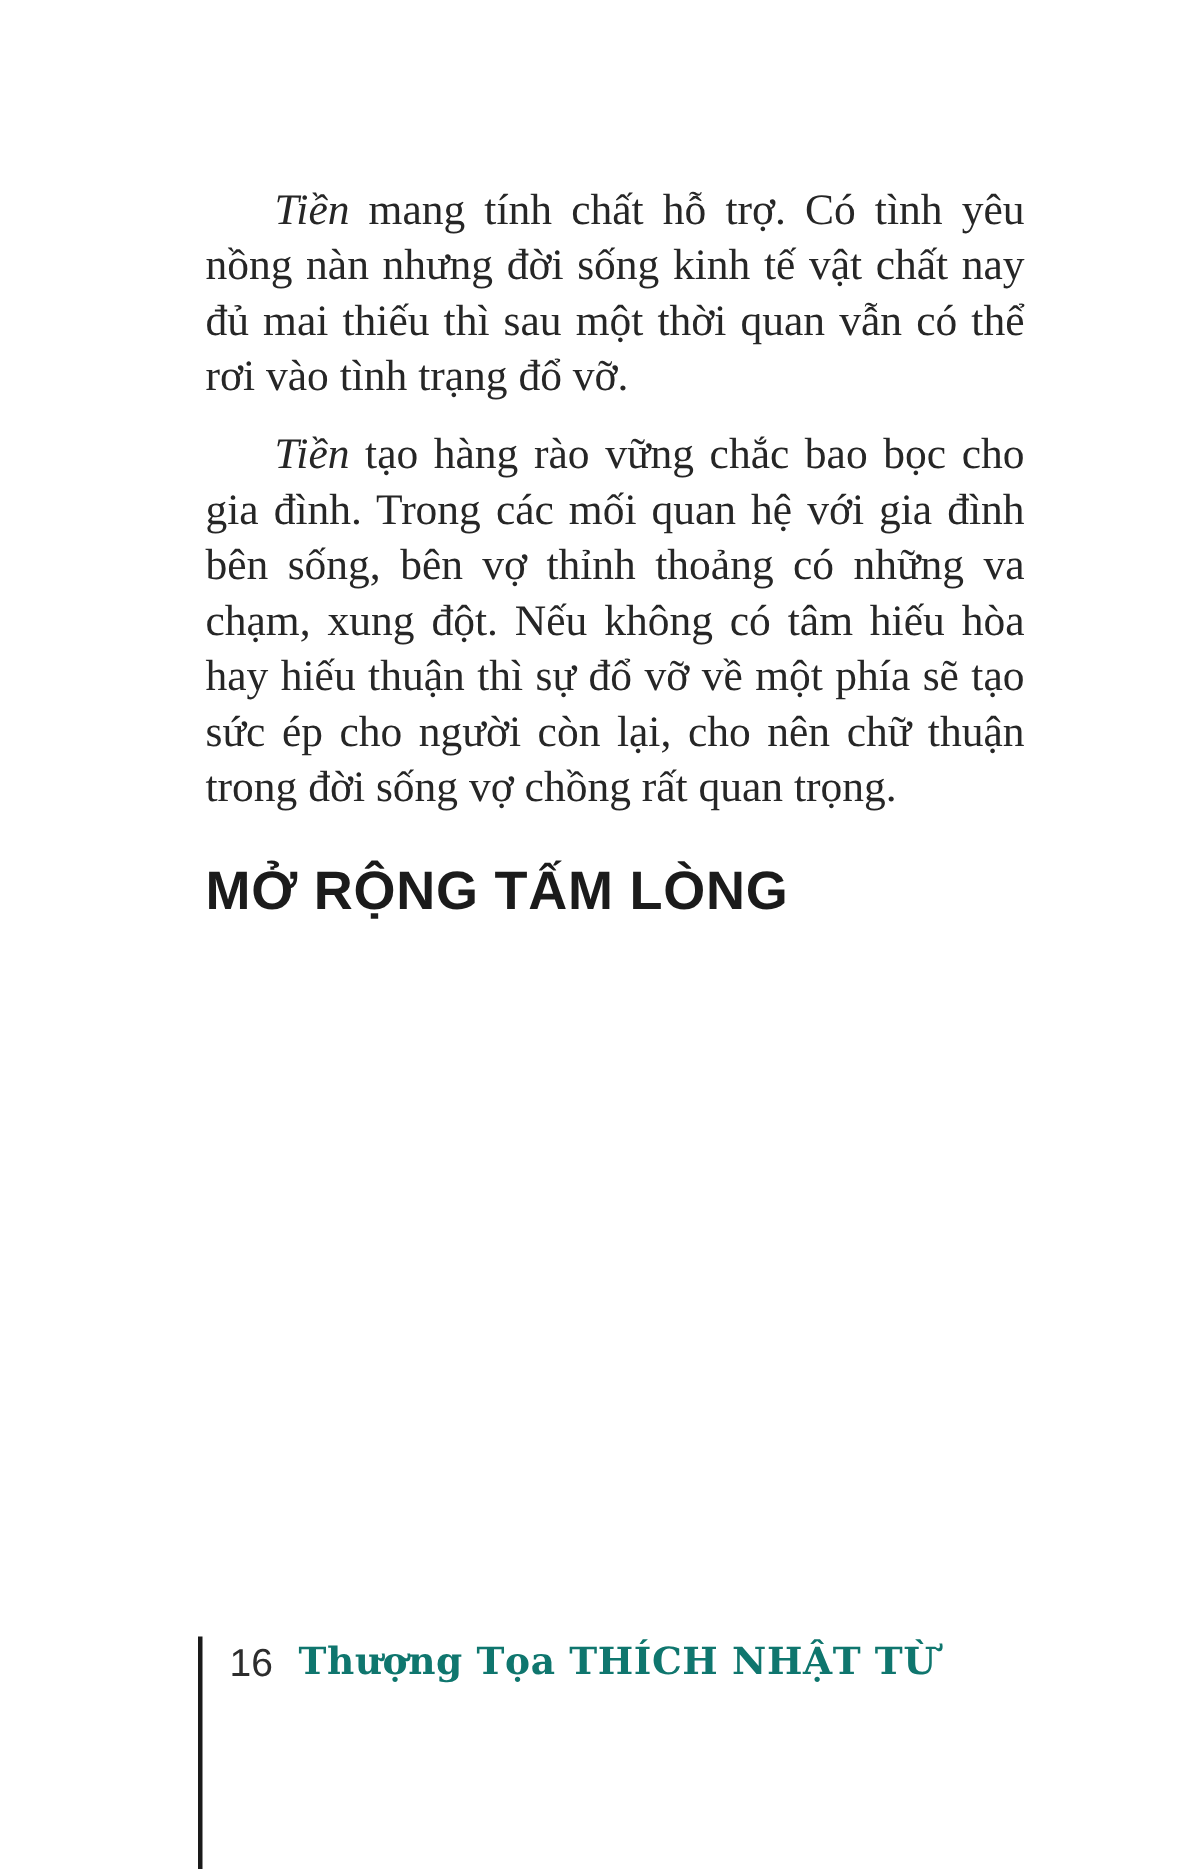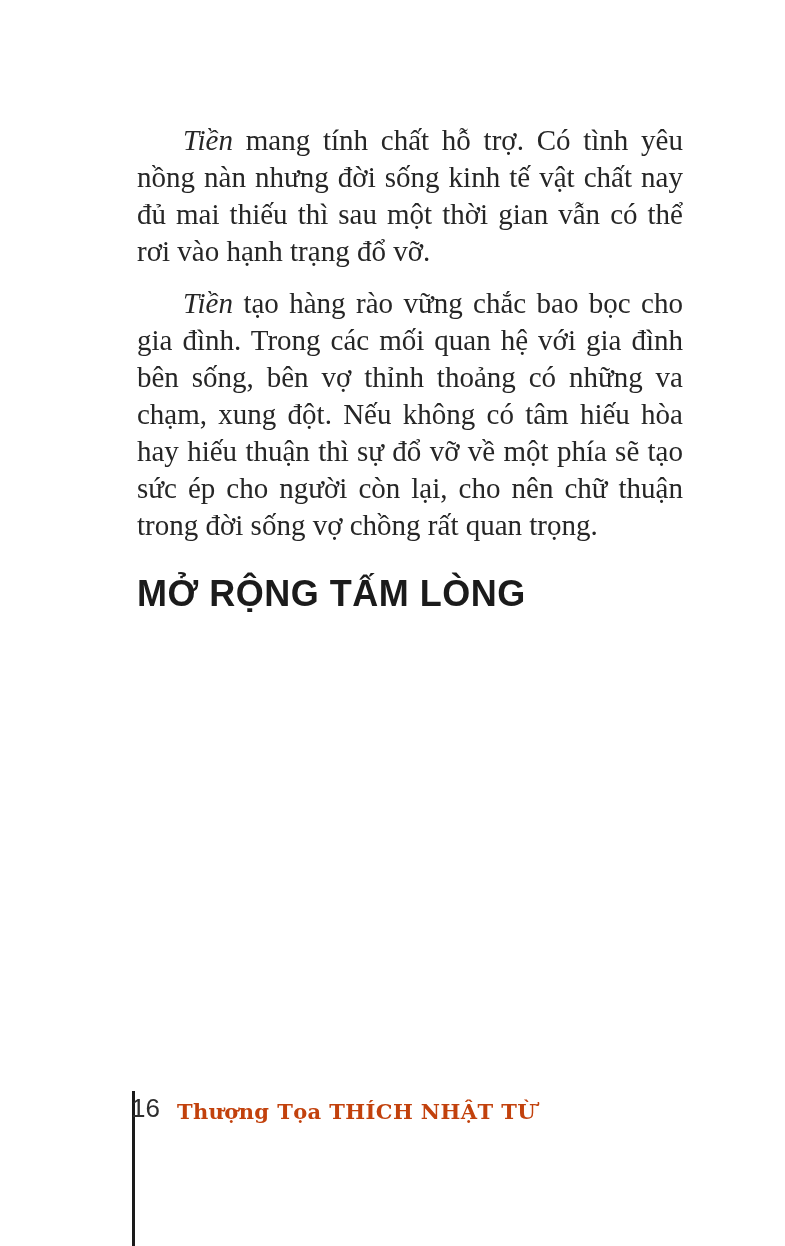--- a/index.html
+++ b/index.html
@@ -45,50 +45,50 @@
   .footer-rule {
     position: absolute;
     left: 132px;
     top: 1091px;
     width: 3px;
     height: 155px;
     background: #1a1a1a;
   }
   .footer-content {
     position: absolute;
-    left: 131px;
+    left: 153px;
     top: 1094px;
     display: flex;
-    align-items: flex-end;
+    align-items: flex-start;
     gap: 17px;
     white-space: nowrap;
   }
   .page-number {
     font-family: "Liberation Sans", sans-serif;
     font-size: 26px;
     color: #2d2d2d;
     line-height: 1.1;
   }
   .running-title {
     font-family: "DejaVu Serif", "Liberation Serif", serif;
     font-weight: bold;
-    font-size: 21px;
+    font-size: 25px;
     letter-spacing: 0.4px;
-    color: #c2410c;
+    color: #0f766e;
     line-height: 1.1;
   }
 </style>
 </head>
 <body>
 
 <div class="page">
 
   <div class="text-column">
 
-    <p class="body-par"><i>Tiền</i><span> mang tính chất hỗ trợ. Có tình yêu nồng nàn nhưng đời sống kinh tế vật chất nay đủ mai thiếu thì sau một thời gian vẫn có thể rơi vào hạnh trạng đổ vỡ.</span></p>
+    <p class="body-par"><i>Tiền</i><span> mang tính chất hỗ trợ. Có tình yêu nồng nàn nhưng đời sống kinh tế vật chất nay đủ mai thiếu thì sau một thời quan vẫn có thể rơi vào tình trạng đổ vỡ.</span></p>
 
 
     <p class="body-par"><i>Tiền</i><span> tạo hàng rào vững chắc bao bọc cho gia đình. Trong các mối quan hệ với gia đình bên sống, bên vợ thỉnh thoảng có những va chạm, xung đột. Nếu không có tâm hiếu hòa hay hiếu thuận thì sự đổ vỡ về một phía sẽ tạo sức ép cho người còn lại, cho nên chữ thuận trong đời sống vợ chồng rất quan trọng.</span></p>
 
 
     <h2 class="section-heading">MỞ RỘNG TẤM LÒNG</h2>
 
 
   </div>
 

